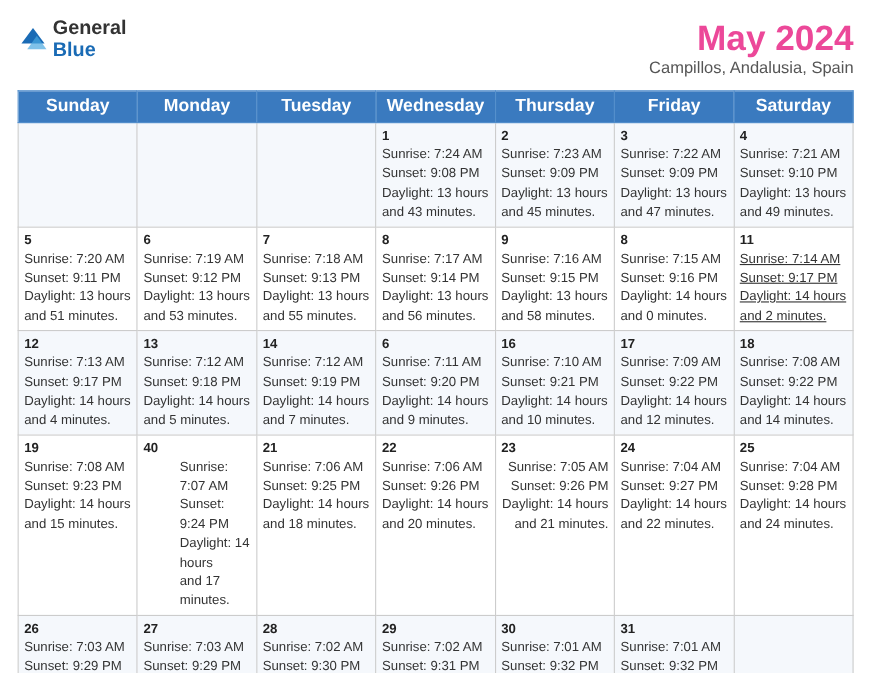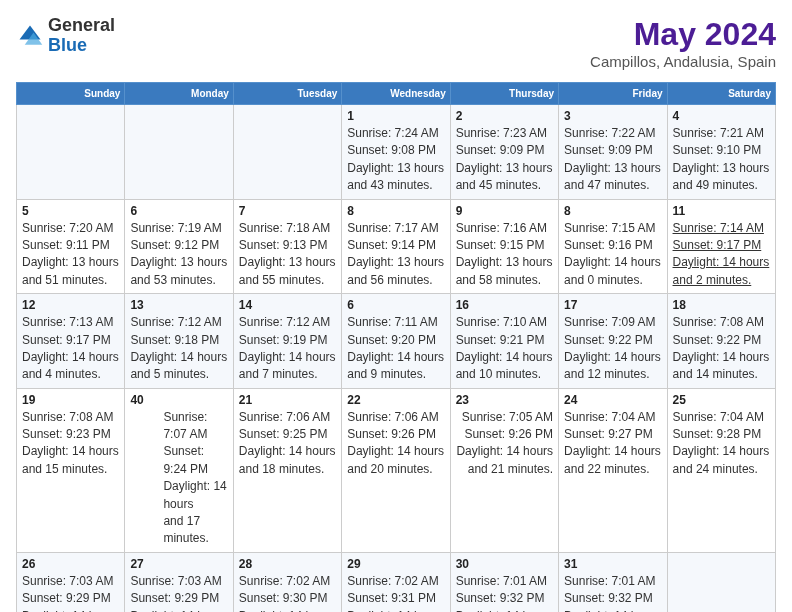--- a/index.html
+++ b/index.html
@@ -31,38 +31,38 @@
     .logo-icon {
       width: 28px;
       height: 28px;
     }
     .title-block {
       text-align: right;
     }
     .month-title {
       font-size: 32px;
       font-weight: bold;
-      color: #4c1d95;
+      color: #ec4899;
     }
     .location {
       font-size: 15px;
       color: #555;
     }
     table {
       width: 100%;
       border-collapse: collapse;
       table-layout: fixed;
     }
     thead th {
       background-color: #3a7abf;
       color: #fff;
-      font-size: 10px;
+      font-size: 16px;
       font-weight: bold;
       padding: 5px 4px;
-      text-align: right;
+      text-align: center;
       border: 1px solid #5590cc;
     }
     tbody td {
       vertical-align: top;
       border: 1px solid #ccc;
       padding: 4px 5px;
       font-size: 10.5px;
       color: #333;
       height: 90px;
       background: #fff;

